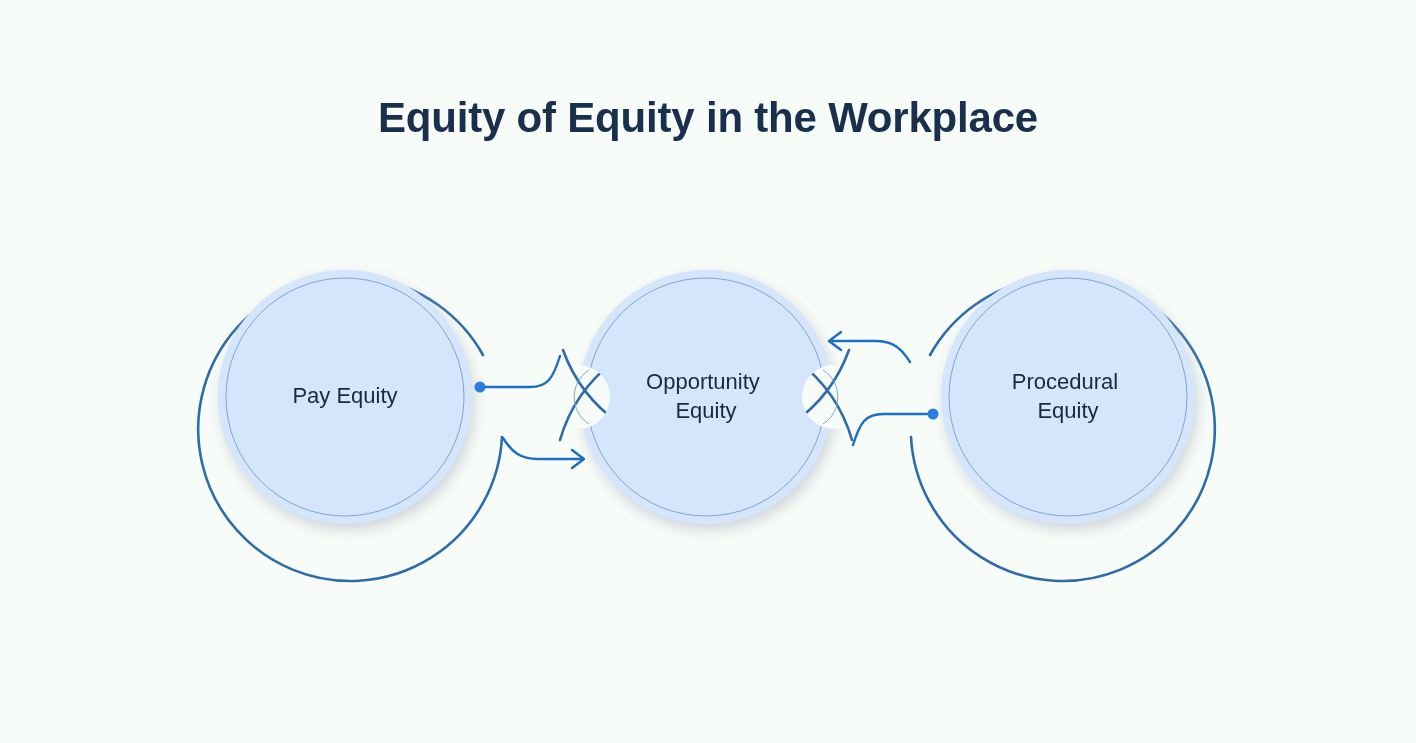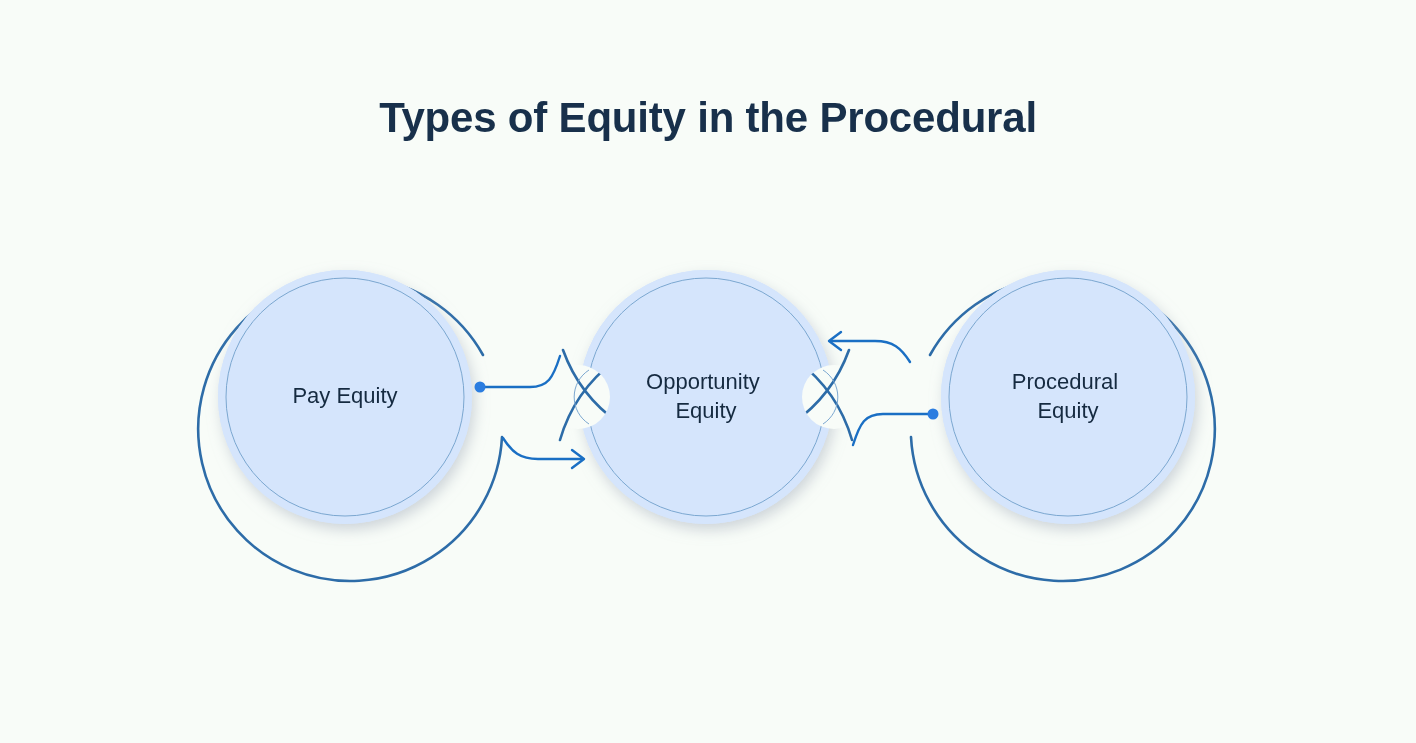--- a/index.html
+++ b/index.html
@@ -43,21 +43,21 @@
     font-size: 22px;
     font-weight: normal;
     fill: #152a40;
   }
 </style>
 </head>
 <body>
 
 <div class="page">
 
-  <div class="title">Types of Equity in the Procedural</div>
+  <div class="title">Equity of Equity in the Workplace</div>
 
   <svg class="diagram" width="1416" height="743" viewBox="0 0 1416 743">
     <defs>
       <filter id="discShadow" x="-30%" y="-30%" width="160%" height="160%">
         <feDropShadow dx="3" dy="6" stdDeviation="7" flood-color="#aab4c0" flood-opacity="0.55"></feDropShadow>
       </filter>
 
       <mask id="notchMask">
         <rect x="0" y="0" width="1416" height="743" fill="#fff"></rect>
         <circle cx="578" cy="397" r="32" fill="#000"></circle>

